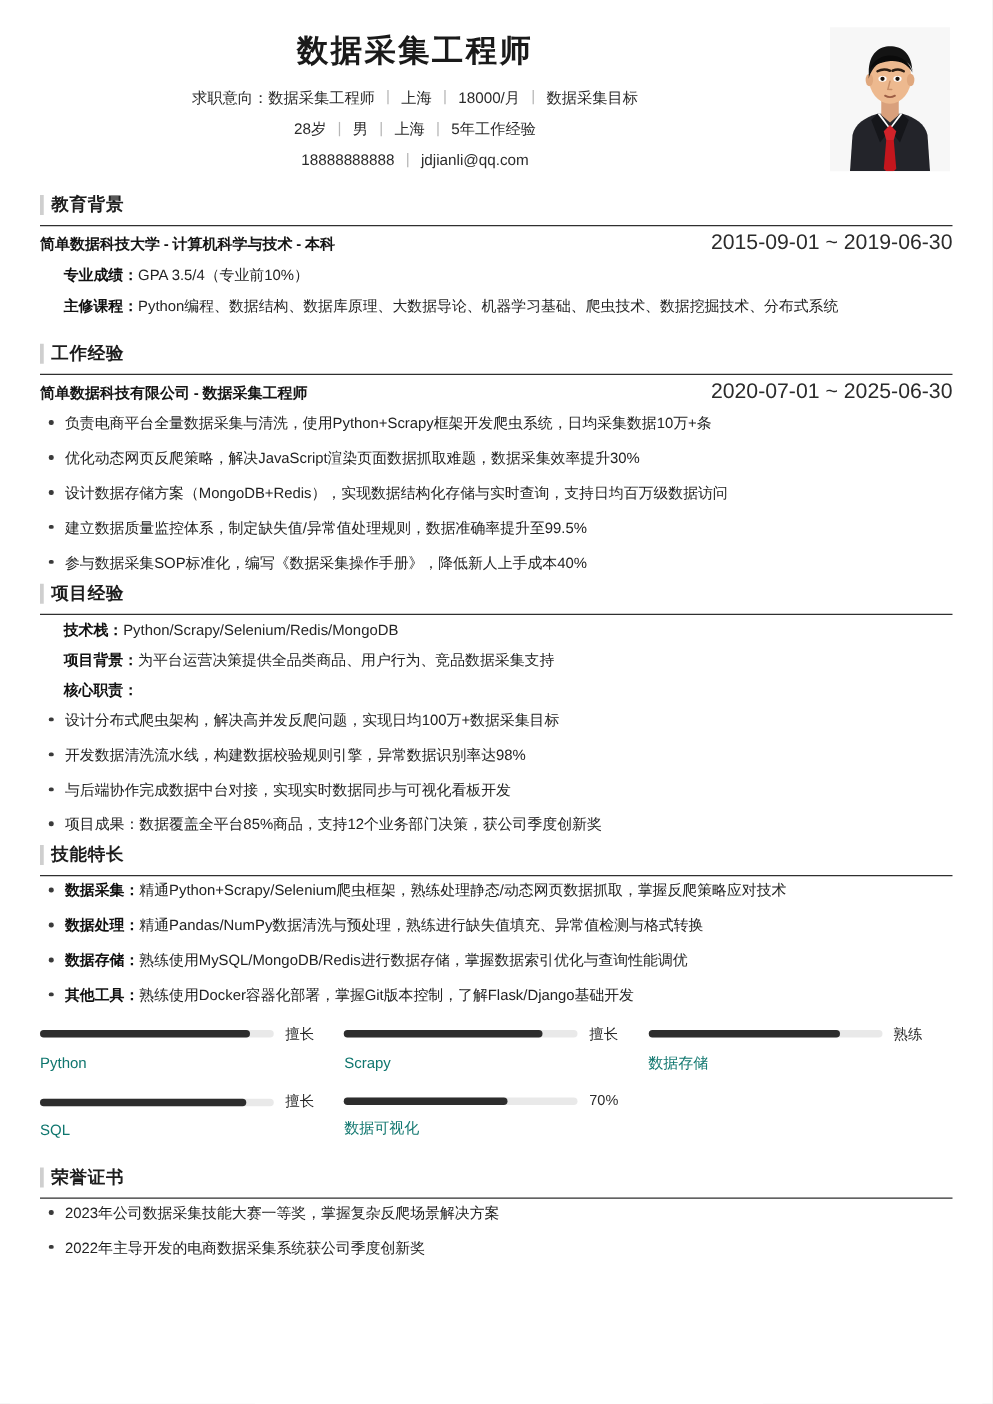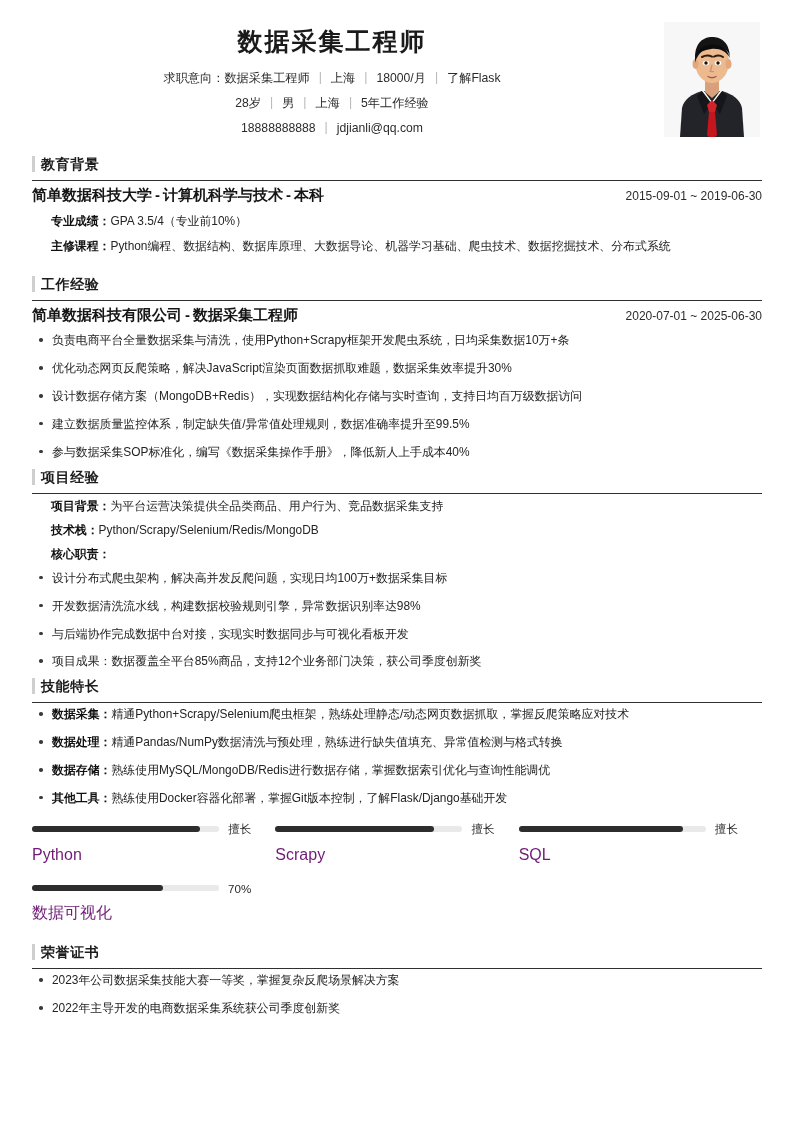--- a/index.html
+++ b/index.html
@@ -104,28 +104,28 @@
 
   
   .entry { margin-bottom: 6px; }
   .entry-head {
     display: flex;
     justify-content: space-between;
     align-items: baseline;
     margin-bottom: 7px;
   }
   .entry-title {
-    font-size: 15px;
+    font-size: 12px;
     font-weight: bold;
     color: #151515;
     line-height: 1.4;
   }
   .entry-title .dash { font-weight: bold; color: #151515; padding: 0 3px; }
   .entry-date {
-    font-size: 12px;
+    font-size: 17px;
     color: #2b2b2b;
     white-space: nowrap;
     padding-left: 14px;
   }
   .kv {
     font-size: 11.9px;
     color: #252525;
     line-height: 1.55;
     margin-bottom: 6px;
     margin-left: 19px;
@@ -191,38 +191,38 @@
     background: #2d2d2d;
   }
   .skill-level {
     flex: 0 0 auto;
     font-size: 11.6px;
     color: #2b2b2b;
     padding-left: 9px;
     white-space: nowrap;
   }
   .skill-name {
-    font-size: 16px;
-    color: #701a75;
+    font-size: 12px;
+    color: #0f766e;
     margin-top: 8px;
     line-height: 1.3;
   }
 
   .spacer-sm { height: 10px; }
 </style>
 </head>
 <body>
 
 <div class="page">
   <div class="sheet">
 
     <div class="header">
       <div class="header-center">
         <div class="resume-title">数据采集工程师</div>
-        <div class="info-line"><span>求职意向：</span><span>数据采集工程师</span><span class="sep">|</span><span>上海</span><span class="sep">|</span><span>18000/月</span><span class="sep">|</span><span>了解Flask</span></div>
+        <div class="info-line"><span>求职意向：</span><span>数据采集工程师</span><span class="sep">|</span><span>上海</span><span class="sep">|</span><span>18000/月</span><span class="sep">|</span><span>数据采集目标</span></div>
         <div class="info-line"><span>28岁</span><span class="sep">|</span><span>男</span><span class="sep">|</span><span>上海</span><span class="sep">|</span><span>5年工作经验</span></div>
         <div class="info-line"><span>18888888888</span><span class="sep">|</span><span>jdjianli@qq.com</span></div>
       </div>
       <div class="photo">
         <svg viewBox="0 0 96 115" preserveAspectRatio="xMidYMid meet">
           <rect x="0" y="0" width="96" height="115" fill="#f7f7f7"></rect>
 
           <path d="M16 115 L18 86 C20 77 28 72 38 69 L58 69 C68 72 76 77 78 86 L80 115 Z" fill="#23242a"></path>
 
           <path d="M40 69 L48 80 L56 69 L58 69 L58 86 L38 86 L38 69 Z" fill="#ffffff"></path>
@@ -303,24 +303,24 @@
       </div>
     </div>
 
     <div class="section">
       <div class="section-head">
         <span class="accent"></span>
         <span class="section-title">项目经验</span>
       </div>
       <div class="entry">
         <div class="kv">
+          <span class="k">技术栈：</span><span>Python/Scrapy/Selenium/Redis/MongoDB</span>
+        </div>
+        <div class="kv">
           <span class="k">项目背景：</span><span>为平台运营决策提供全品类商品、用户行为、竞品数据采集支持</span>
-        </div>
-        <div class="kv">
-          <span class="k">技术栈：</span><span>Python/Scrapy/Selenium/Redis/MongoDB</span>
         </div>
         <div class="kv">
           <span class="k">核心职责：</span>
         </div>
         <ul class="bullets" id="project-bullets">
             <li>设计分布式爬虫架构，解决高并发反爬问题，实现日均100万+数据采集目标</li>
             <li>开发数据清洗流水线，构建数据校验规则引擎，异常数据识别率达98%</li>
             <li>与后端协作完成数据中台对接，实现实时数据同步与可视化看板开发</li>
             <li>项目成果：数据覆盖全平台85%商品，支持12个业务部门决策，获公司季度创新奖</li>
           </ul>
@@ -353,20 +353,29 @@
               <div class="skill-track">
                 <div class="skill-fill" style="width: 85%;"></div>
               </div>
               <div class="skill-level">擅长</div>
             </div>
             <div class="skill-name">Scrapy</div>
           </div>
           <div class="skill-cell">
             <div class="skill-row">
               <div class="skill-track">
+                <div class="skill-fill" style="width: 82%;"></div>
+              </div>
+              <div class="skill-level">熟练</div>
+            </div>
+            <div class="skill-name">数据存储</div>
+          </div>
+          <div class="skill-cell">
+            <div class="skill-row">
+              <div class="skill-track">
                 <div class="skill-fill" style="width: 88%;"></div>
               </div>
               <div class="skill-level">擅长</div>
             </div>
             <div class="skill-name">SQL</div>
           </div>
           <div class="skill-cell">
             <div class="skill-row">
               <div class="skill-track">
                 <div class="skill-fill" style="width: 70%;"></div>

